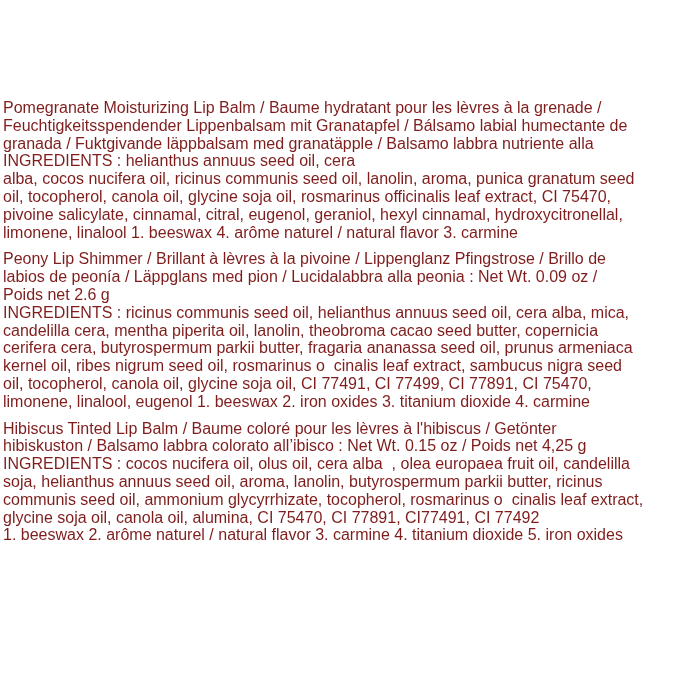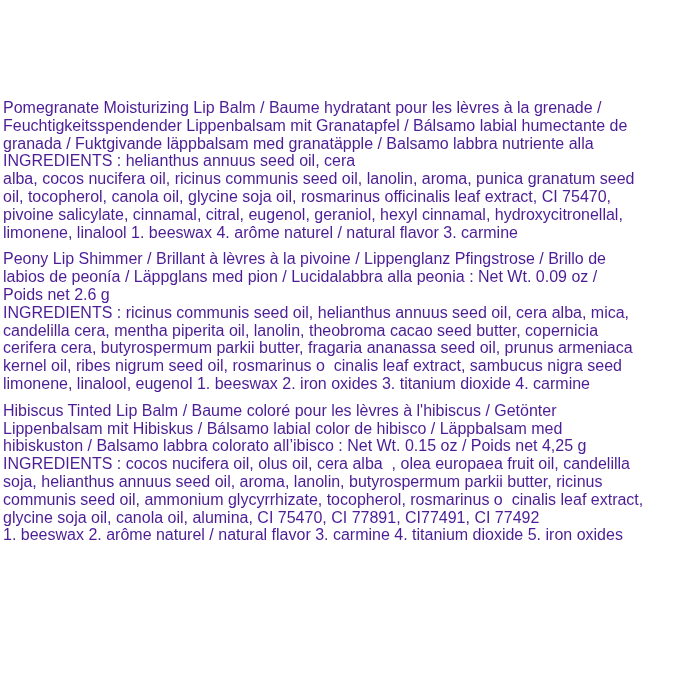--- a/index.html
+++ b/index.html
@@ -13,21 +13,21 @@
     height: 679px;
     background: #ffffff;
     overflow: hidden;
     font-family: "Liberation Sans", sans-serif;
   }
   .label {
     position: absolute;
     top: 99px;
     left: 3px;
     right: 1px;
-    color: #4c1d95;
+    color: #7f1d1d;
     font-size: 16px;
     line-height: 17.8px;
     font-weight: 400;
     letter-spacing: 0;
   }
   .product-block {
     margin: 0 0 9px 0;
   }
   .text-line {
     white-space: pre; 
@@ -51,26 +51,26 @@
     </div>
 
     <div class="product-block">
       <div class="text-line">Peony Lip Shimmer / Brillant à lèvres à la pivoine / Lippenglanz Pfingstrose / Brillo de</div>
       <div class="text-line">labios de peonía / Läppglans med pion / Lucidalabbra alla peonia : Net Wt. 0.09 oz /</div>
       <div class="text-line">Poids net 2.6 g</div>
       <div class="text-line">INGREDIENTS : ricinus communis seed oil, helianthus annuus seed oil, cera alba, mica,</div>
       <div class="text-line">candelilla cera, mentha piperita oil, lanolin, theobroma cacao seed butter, copernicia</div>
       <div class="text-line">cerifera cera, butyrospermum parkii butter, fragaria ananassa seed oil, prunus armeniaca</div>
       <div class="text-line">kernel oil, ribes nigrum seed oil, rosmarinus o  cinalis leaf extract, sambucus nigra seed</div>
+      <div class="text-line">oil, tocopherol, canola oil, glycine soja oil, CI 77491, CI 77499, CI 77891, CI 75470,</div>
       <div class="text-line">limonene, linalool, eugenol 1. beeswax 2. iron oxides 3. titanium dioxide 4. carmine</div>
     </div>
 
     <div class="product-block">
       <div class="text-line">Hibiscus Tinted Lip Balm / Baume coloré pour les lèvres à l'hibiscus / Getönter</div>
-      <div class="text-line">Lippenbalsam mit Hibiskus / Bálsamo labial color de hibisco / Läppbalsam med</div>
       <div class="text-line">hibiskuston / Balsamo labbra colorato all’ibisco : Net Wt. 0.15 oz / Poids net 4,25 g</div>
       <div class="text-line">INGREDIENTS : cocos nucifera oil, olus oil, cera alba  , olea europaea fruit oil, candelilla</div>
       <div class="text-line">soja, helianthus annuus seed oil, aroma, lanolin, butyrospermum parkii butter, ricinus</div>
       <div class="text-line">communis seed oil, ammonium glycyrrhizate, tocopherol, rosmarinus o  cinalis leaf extract,</div>
       <div class="text-line">glycine soja oil, canola oil, alumina, CI 75470, CI 77891, CI77491, CI 77492</div>
       <div class="text-line">1. beeswax 2. arôme naturel / natural flavor 3. carmine 4. titanium dioxide 5. iron oxides</div>
     </div>
 
   </div>
 </div>

